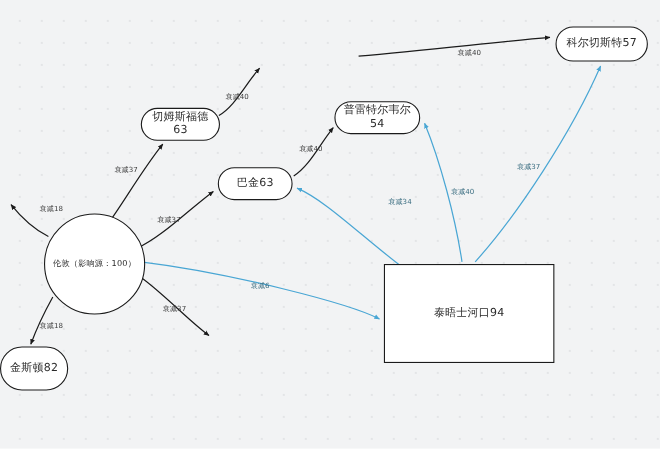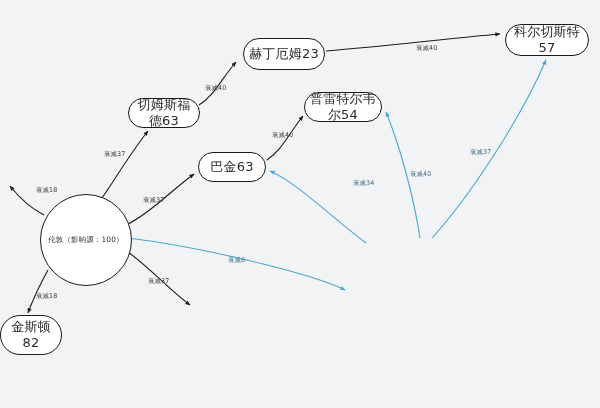--- a/index.html
+++ b/index.html
@@ -29,21 +29,21 @@
   .node {
     position: absolute;
     box-sizing: border-box;
     background: #ffffff;
     border: 1.2px solid #1b1b1b;
     display: flex;
     align-items: center;
     justify-content: center;
     text-align: center;
     color: #2a2a2a;
-    font-size: 13px;
+    font-size: 10px;
     line-height: 1.25;
     letter-spacing: 0.2px;
   }
   .node.stadium { border-radius: 999px; }
   .node.circle { border-radius: 50%; font-size: 7.4px; }
   .node.rect { border-radius: 0; border-width: 1.4px; }
   .node-label { padding: 0 4px; }
   .edge-label {
     position: absolute;
     font-size: 6.4px;
@@ -98,32 +98,32 @@
 
   <div class="node stadium" style="left:128px; top:98px; width:72px; height:30px;">
     <span class="node-label">切姆斯福德63</span>
   </div>
 
   <div class="node stadium" style="left:198px; top:152px; width:68px; height:30px;">
     <span class="node-label">巴金63</span>
   </div>
 
 
-  <div class="node stadium" style="left:243px; top:38px; width:82px; height:32px;">
-    <span class="node-label">赫丁厄姆23</span>
-  </div>
 
   <div class="node stadium" style="left:304px; top:92px; width:78px; height:30px;justify-content:flex-end;">
     <span class="node-label">普雷特尔韦尔54</span>
   </div>
 
   <div class="node stadium" style="left:505px; top:24px; width:84px; height:32px;">
     <span class="node-label">科尔切斯特57</span>
   </div>
 
+  <div class="node rect" style="left:349px; top:240px; width:155px; height:90px;">
+    <span class="node-label">泰晤士河口94</span>
+  </div>
 
   <div class="edge-label" style="left:36px; top:186px;">衰减18</div>
   <div class="edge-label" style="left:36px; top:292px;">衰减18</div>
   <div class="edge-label" style="left:104px; top:150px;">衰减37</div>
   <div class="edge-label" style="left:143px; top:196px;">衰减37</div>
   <div class="edge-label" style="left:148px; top:277px;">衰减37</div>
   <div class="edge-label" style="left:205px; top:84px;">衰减40</div>
   <div class="edge-label" style="left:416px; top:44px;">衰减40</div>
   <div class="edge-label" style="left:272px; top:131px;">衰减40</div>
   <div class="edge-label blue" style="left:353px; top:179px;">衰减34</div>

